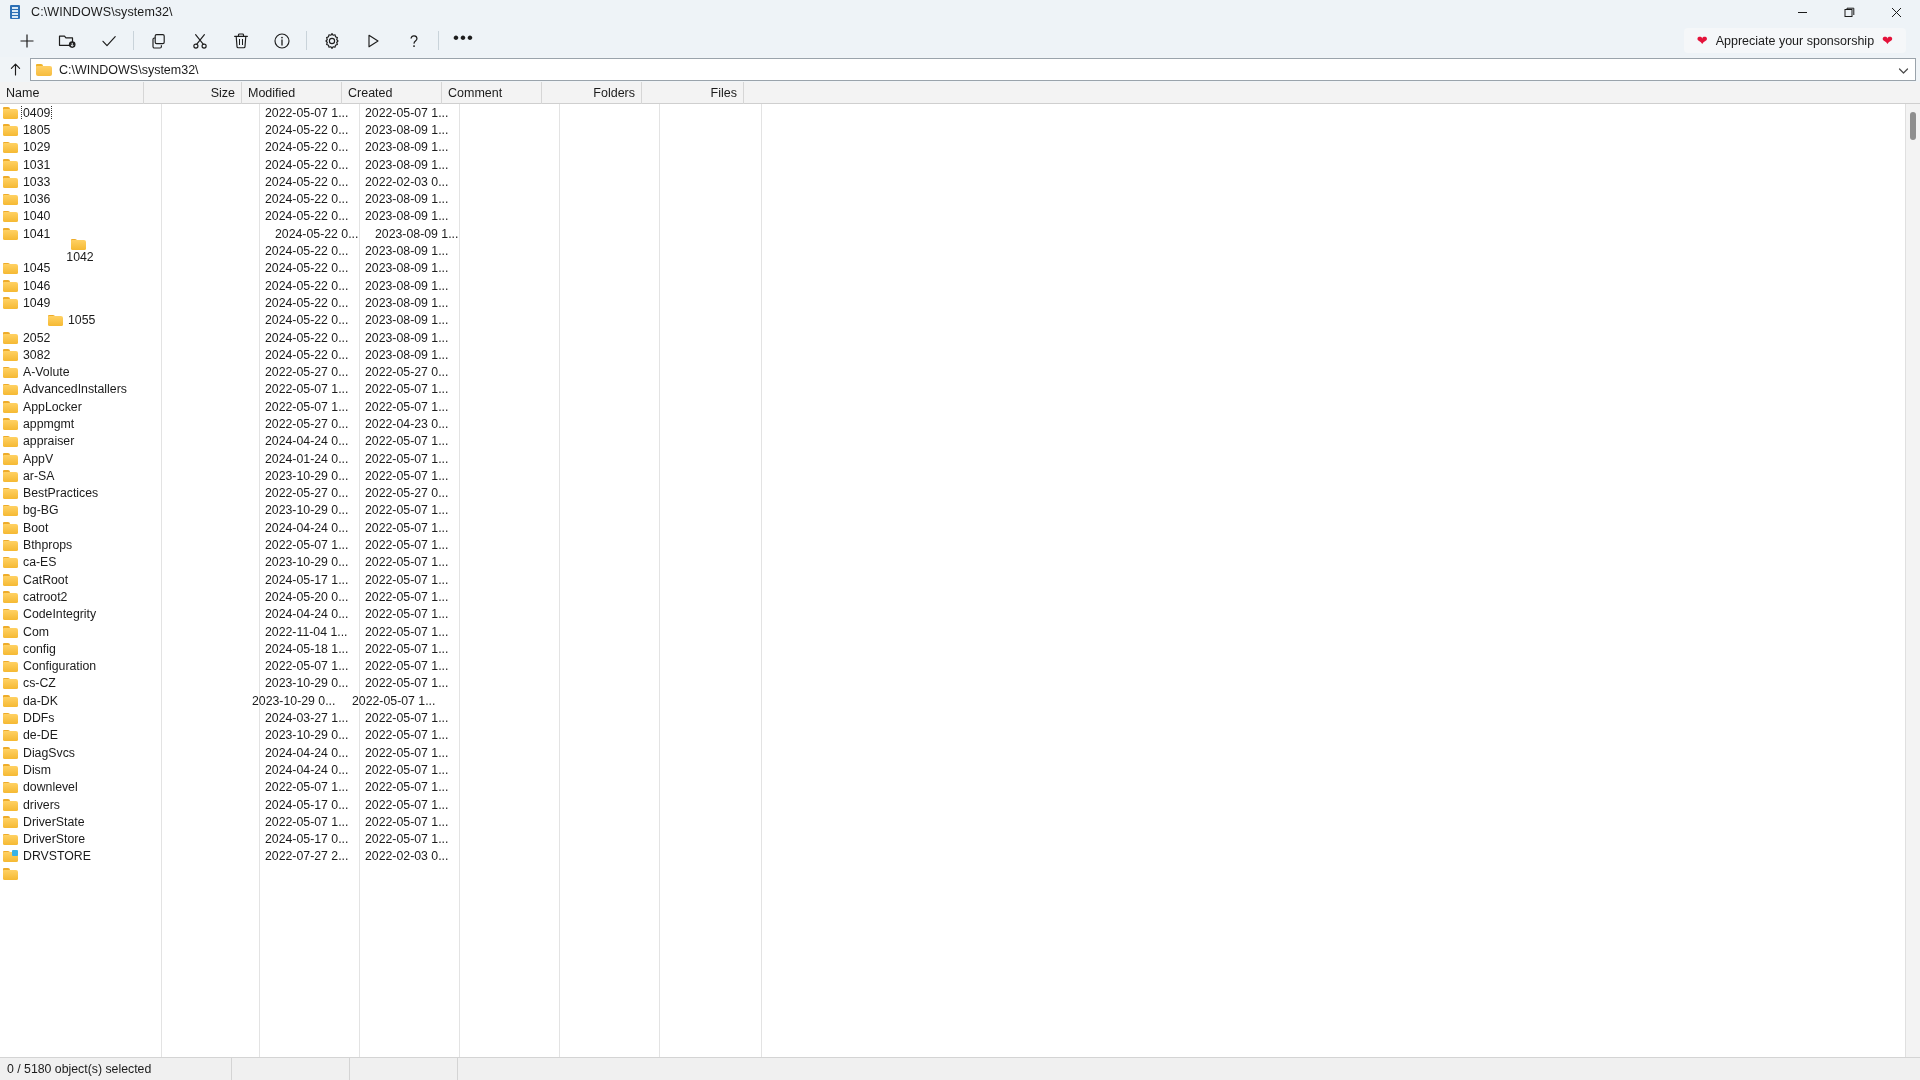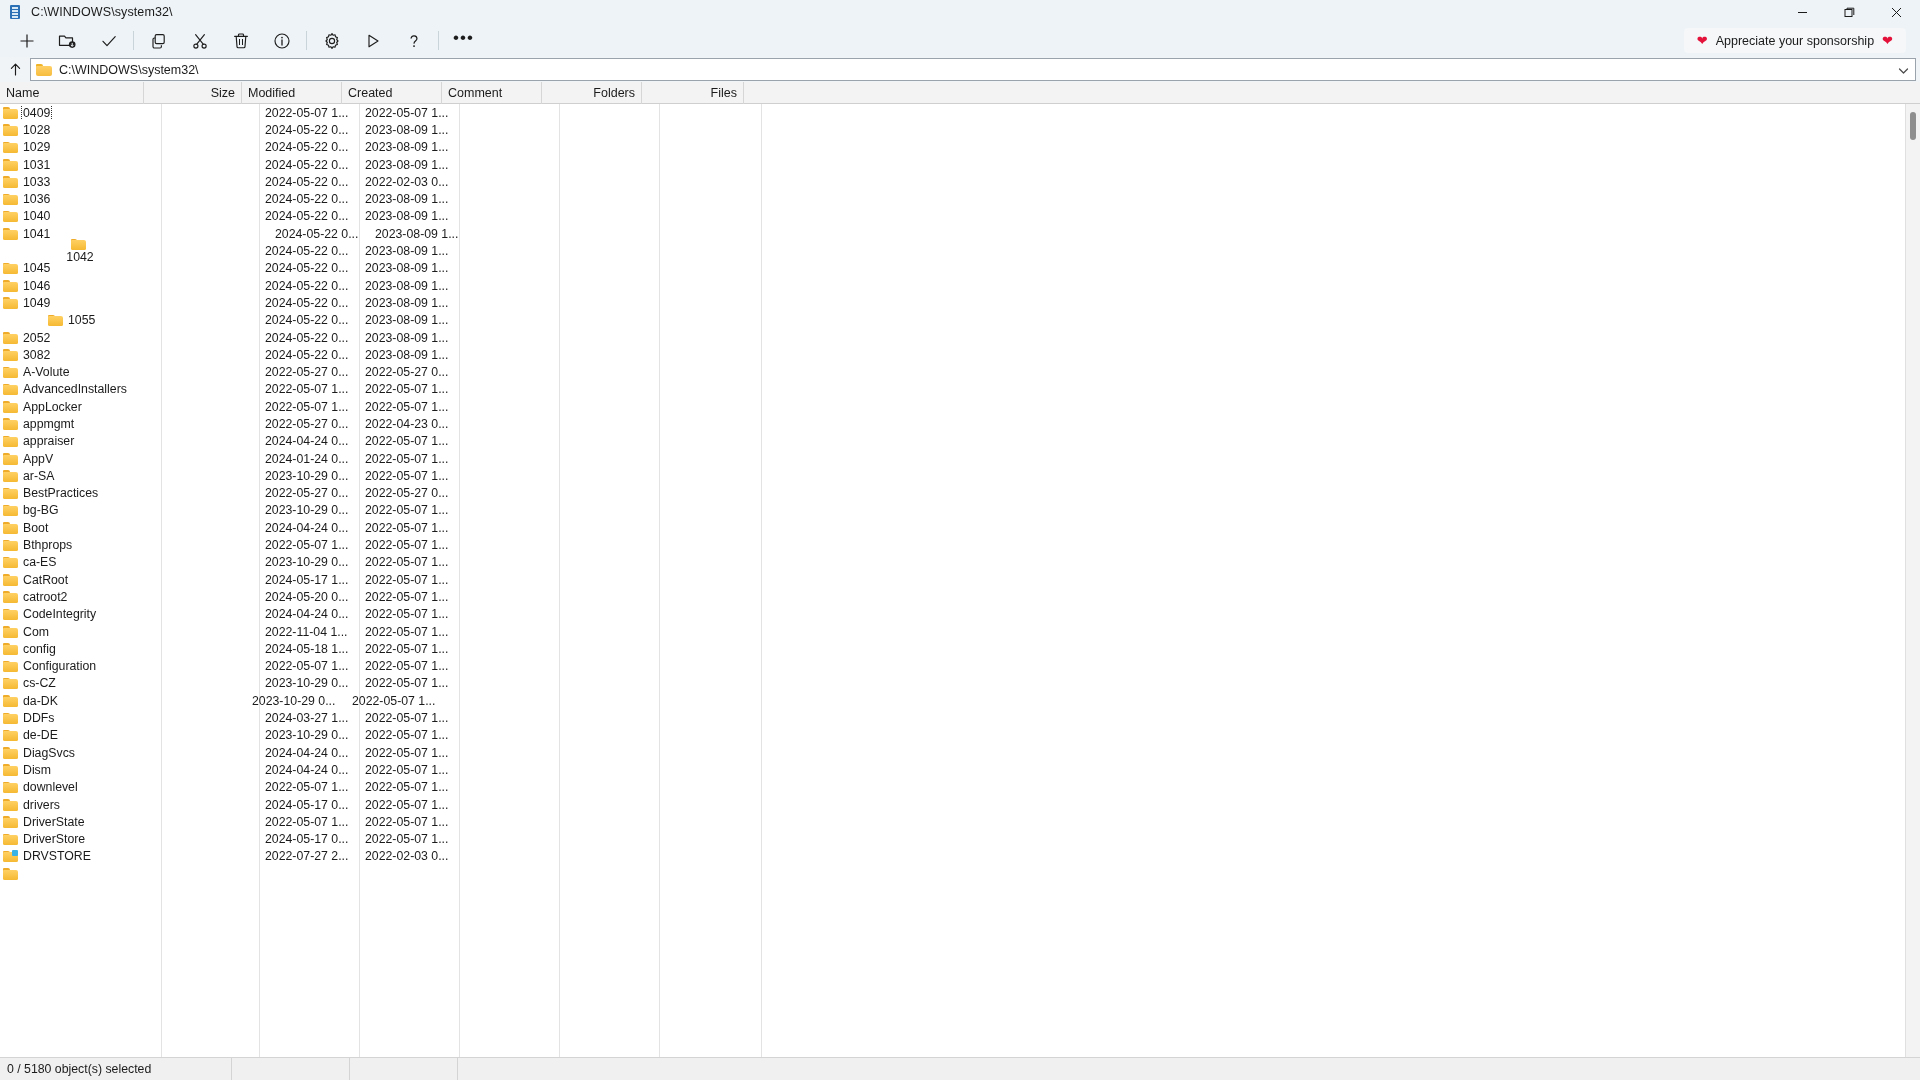--- a/index.html
+++ b/index.html
@@ -421,21 +421,21 @@
         <div class="cell right" style="width: 98px;"></div>
         <div class="cell " style="width: 100px;">2022-05-07 1...</div>
         <div class="cell " style="width: 100px;">2022-05-07 1...</div>
         <div class="cell " style="width: 100px;"></div>
         <div class="cell right" style="width: 100px;"></div>
         <div class="cell right" style="width: 102px;"></div>
       </div>
       <div class="row">
         <div class="cell name" style="width: 162px;">
           <span class="fldr"></span>
-          <span class="namelabel">1028</span>
+          <span class="namelabel">1805</span>
         </div>
         <div class="cell right" style="width: 98px;"></div>
         <div class="cell " style="width: 100px;">2024-05-22 0...</div>
         <div class="cell " style="width: 100px;">2023-08-09 1...</div>
         <div class="cell " style="width: 100px;"></div>
         <div class="cell right" style="width: 100px;"></div>
         <div class="cell right" style="width: 102px;"></div>
       </div>
       <div class="row">
         <div class="cell name" style="width: 162px;">

